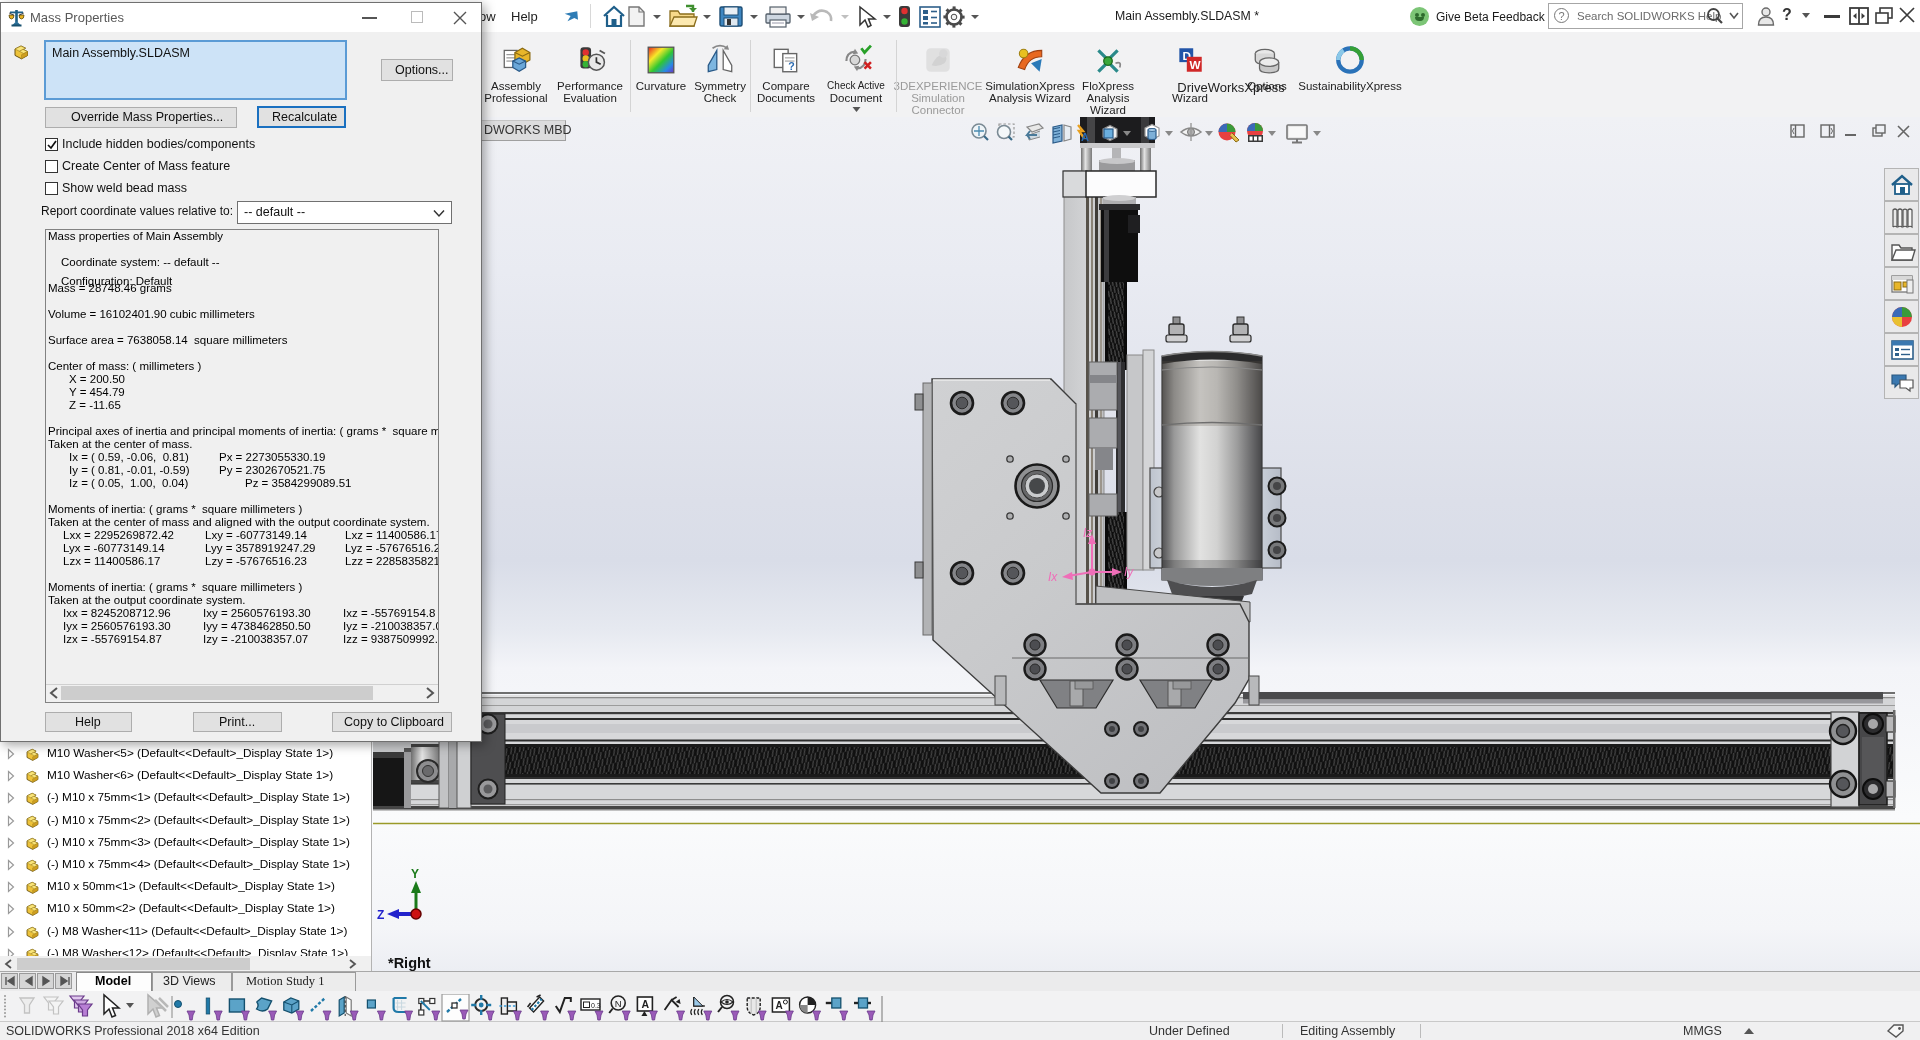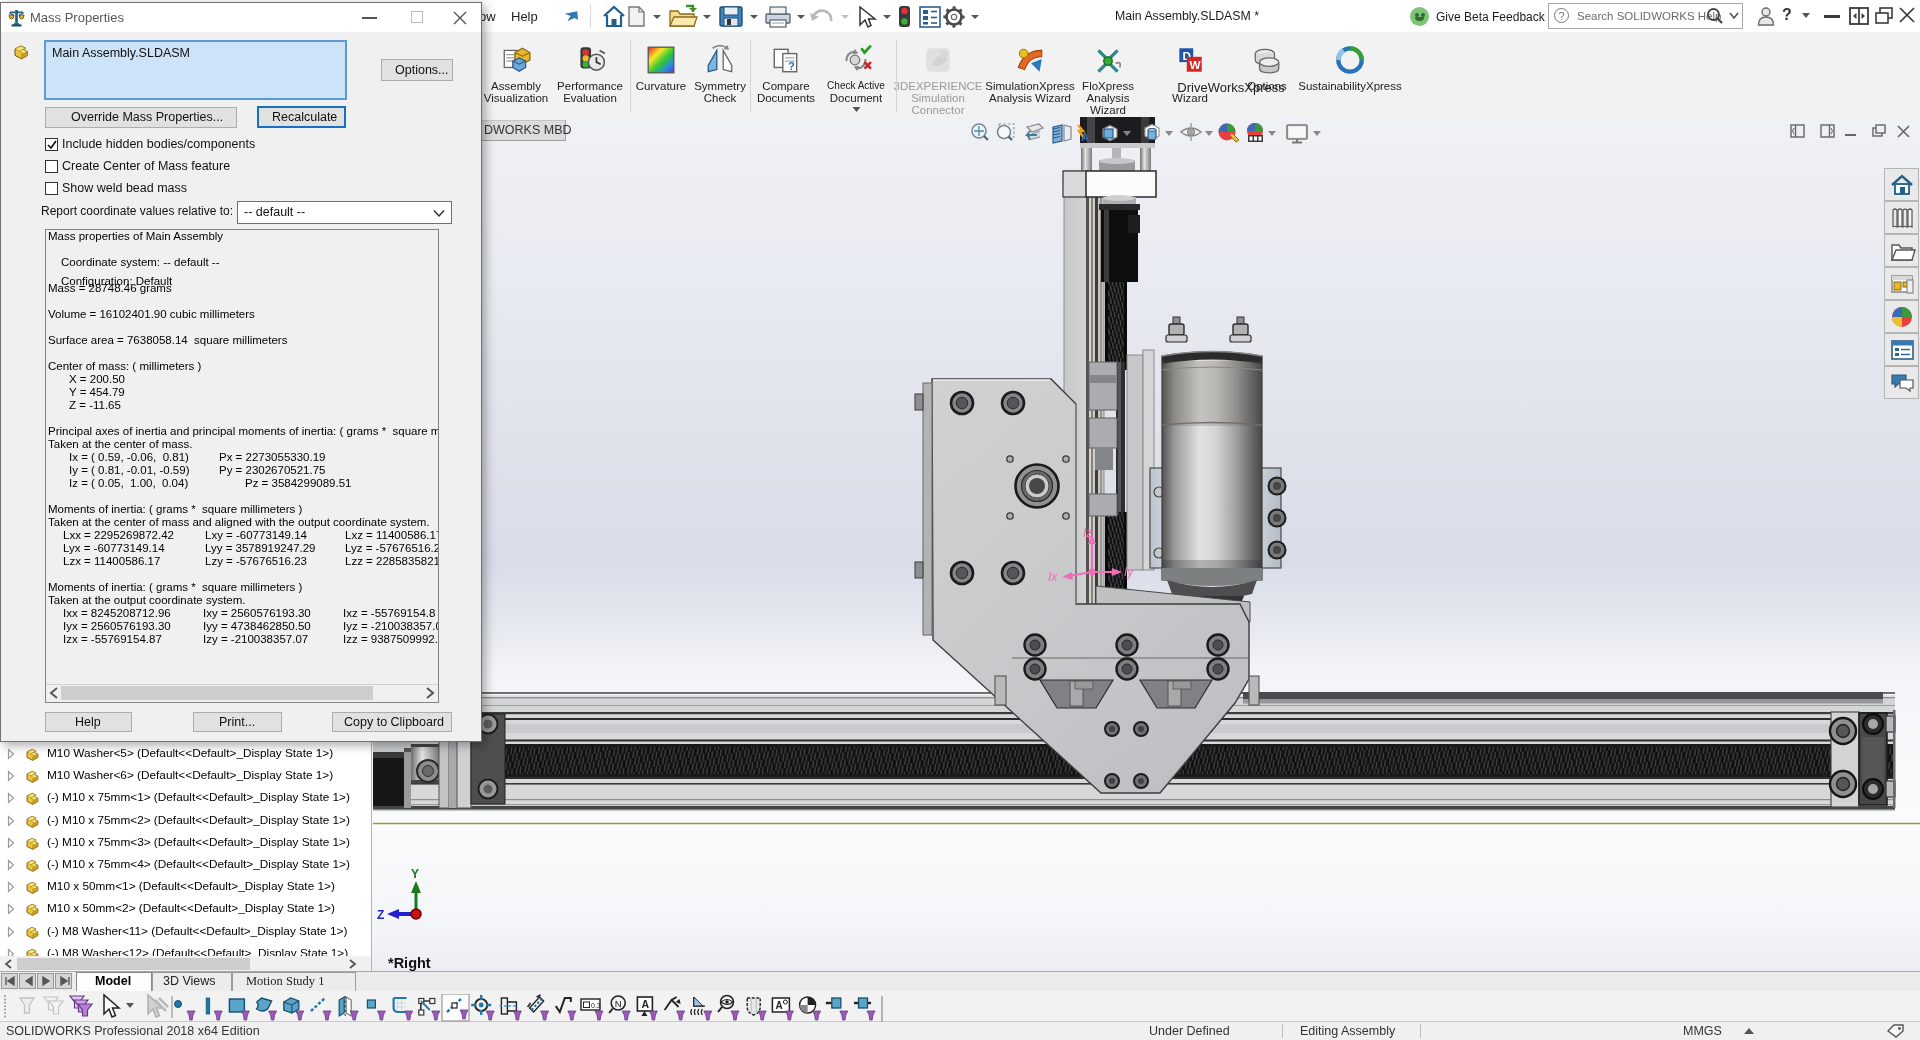--- a/index.html
+++ b/index.html
@@ -115,21 +115,21 @@
       <rect x="4" y="6" width="12" height="16" fill="#fff" stroke="#666" stroke-width="1.2"></rect>
       <line x1="6" y1="10" x2="14" y2="10" stroke="#888" stroke-width="1"></line>
       <line x1="6" y1="13" x2="14" y2="13" stroke="#888" stroke-width="1"></line>
       <line x1="6" y1="16" x2="14" y2="16" stroke="#888" stroke-width="1"></line>
       <path d="M14 8 L21 4 L28 8 L28 15 L21 19 L14 15 Z" fill="#e8b62a" stroke="#8a6a12" stroke-width="1.2"></path>
       <path d="M14 8 L21 11.5 L28 8" fill="none" stroke="#8a6a12" stroke-width="1"></path>
       <path d="M12 16 L18 13 L24 16 L24 22 L18 25.5 L12 22 Z" fill="#6aa7d8" stroke="#2a5a88" stroke-width="1.2"></path>
       <path d="M12 16 L18 19 L24 16" fill="none" stroke="#2a5a88" stroke-width="1"></path>
     </svg>
     <div class="txt" style="left:516px;top:80px;font-size:11.5px;color:#222;transform:translateX(-50%);">Assembly</div>
-    <div class="txt" style="left:516px;top:92px;font-size:11.5px;color:#222;transform:translateX(-50%);">Visualization</div>
+    <div class="txt" style="left:516px;top:92px;font-size:11.5px;color:#222;transform:translateX(-50%);">Professional</div>
     <svg class="abs" style="left:574px;top:44px;" width="32" height="32" viewBox="0 0 30 30">
       <rect x="6" y="3" width="10" height="20" rx="3" fill="#3a3a3a"></rect>
       <circle cx="11" cy="8" r="3" fill="#e03030"></circle>
       <circle cx="11" cy="13.5" r="3" fill="#e8c020"></circle>
       <circle cx="11" cy="19" r="3" fill="#35b335"></circle>
       <circle cx="21" cy="17" r="7.5" fill="#e8e8e8" stroke="#555" stroke-width="1.4"></circle>
       <path d="M21 12.5 L21 17 L25 19" fill="none" stroke="#333" stroke-width="1.6"></path>
       <path d="M24 6 L29 9" stroke="#555" stroke-width="1.6"></path>
     </svg>
     <div class="txt" style="left:590px;top:80px;font-size:11.5px;color:#222;transform:translateX(-50%);">Performance</div>

